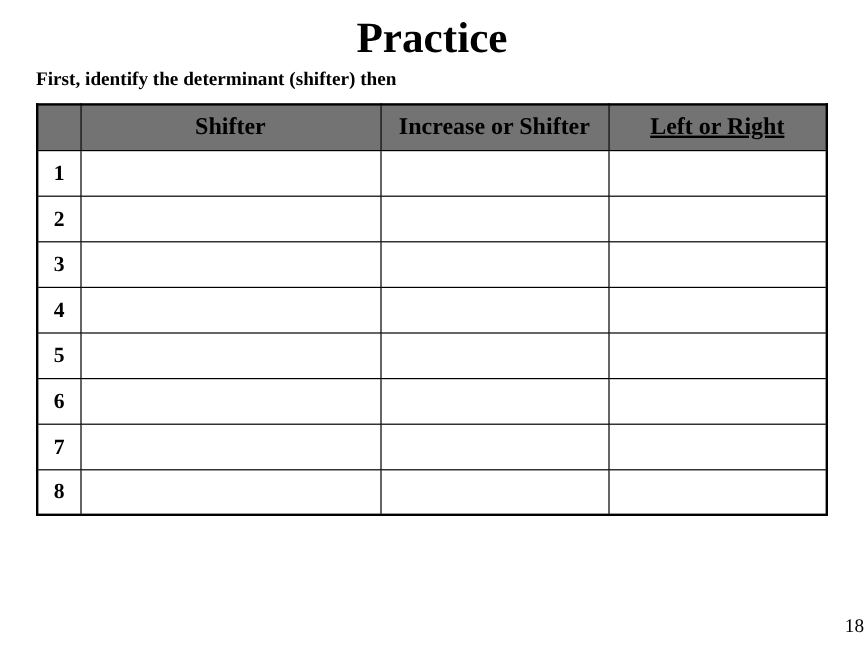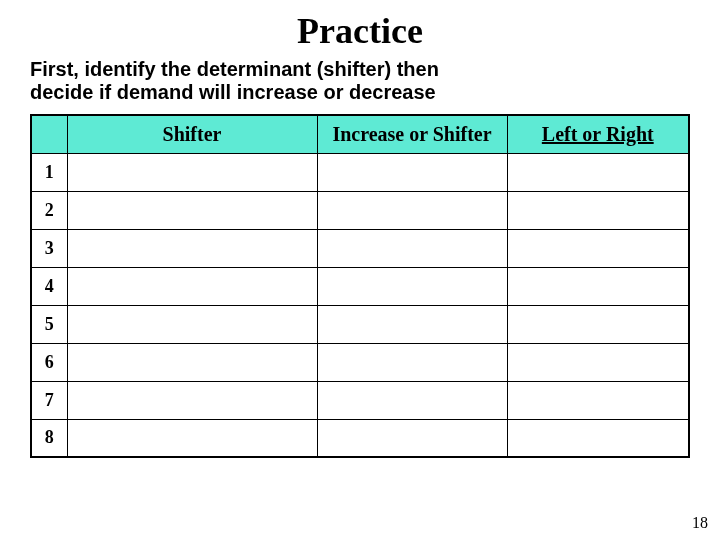--- a/index.html
+++ b/index.html
@@ -27,27 +27,27 @@
 
     .title {
       font-size: 36px;
       font-weight: bold;
       text-align: center;
       margin-bottom: 6px;
       font-family: 'Times New Roman', Times, serif;
     }
 
     .subtitle {
-      font-size: 20px;
+      font-size: 16px;
       font-weight: bold;
       text-align: left;
       margin-bottom: 10px;
       align-self: flex-start;
       padding-left: 10px;
-      font-family: Liberation Sans, sans-serif;
+      font-family: Liberation Serif, serif;
     }
 
     .table-wrapper {
       width: 100%;
       padding: 0 10px;
       flex: 1;
     }
 
     table {
       width: 100%;
@@ -84,51 +84,50 @@
       text-decoration: underline;
     }
 
     .header-cell {
       font-size: 20px;
       font-weight: bold;
       text-align: center;
       vertical-align: middle;
       padding: 4px 6px;
       font-family: 'Times New Roman', Times, serif;
-      background: #5eead4;
+      background: #737373;
     }
 
     .row-num-cell {
       font-size: 18px;
       font-weight: bold;
       text-align: center;
       vertical-align: middle;
       font-family: 'Times New Roman', Times, serif;
     }
 
     .data-cell {
       background: #ffffff;
     }
 
     .page-number {
       position: absolute;
       bottom: 8px;
-      right: 12px;
+      right: 0;
       font-size: 16px;
       font-family: 'Times New Roman', Times, serif;
     }
   </style>
 </head>
 <body>
 
 <div class="page-container">
   <div class="title">Practice</div>
   <div class="subtitle">
     <span>First, identify the determinant (shifter) then</span><br>
-    <span>decide if demand will increase or decrease</span>
   </div>
   <div class="table-wrapper">
     <table>
       <thead>
         <tr>
           <th class="header-cell col-num"></th>
           <th class="header-cell col-shifter">Shifter</th>
           <th class="header-cell col-inc-dec">
             <span>Increase or Shifter</span>
           </th>

